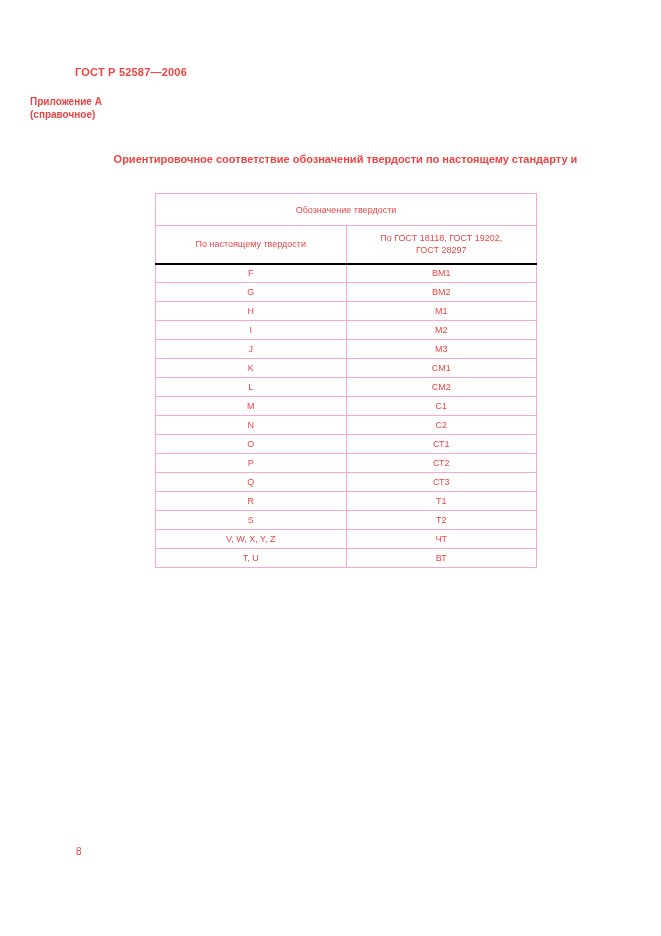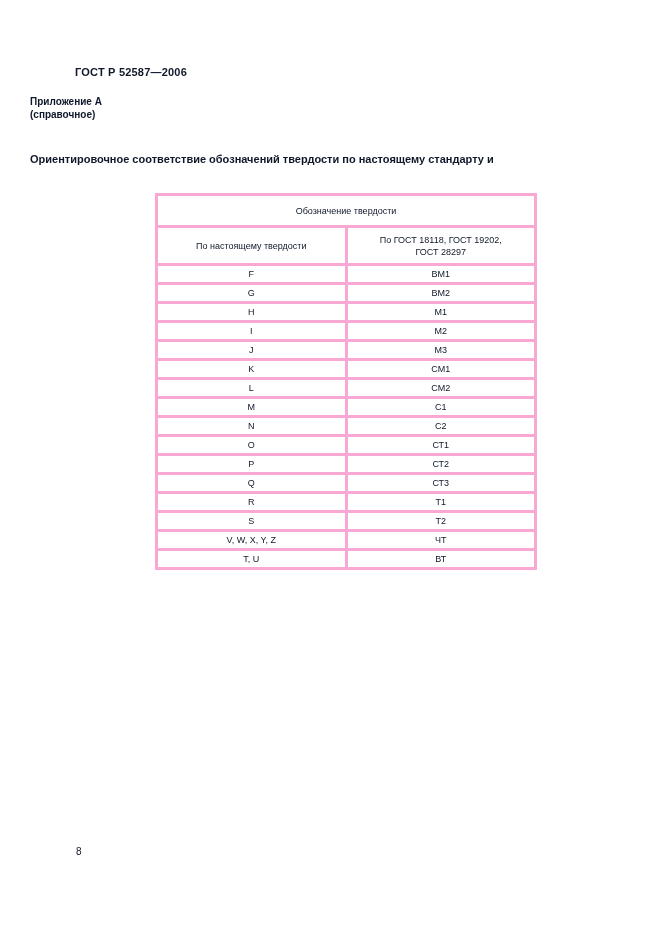--- a/index.html
+++ b/index.html
@@ -5,21 +5,21 @@
   * { margin: 0; padding: 0; box-sizing: border-box; }
   html, body { background: #888; }
   .page {
     position: relative;
     width: 661px;
     height: 936px;
     margin: 0 auto;
     background: #ffffff;
     overflow: hidden;
     font-family: "Liberation Sans", sans-serif;
-    color: #0f172a;
+    color: #ef4444;
     padding-left: 20px;
   }
   .doc-number {
     position: absolute;
     left: 75px;
     top: 66px;
     font-size: 11px;
     font-weight: bold;
     letter-spacing: 0.2px;
   }
@@ -31,36 +31,36 @@
     text-align: left;
     font-size: 10px;
     font-weight: bold;
     line-height: 13px;
   }
   .doc-title {
     position: absolute;
     top: 152px;
     left: 30px;
     width: 631px;
-    text-align: left;
+    text-align: center;
     font-size: 11px;
     font-weight: bold;
     line-height: 14px;
   }
   table.hardness-table {
     position: absolute;
     left: 155px;
     top: 193px;
     width: 382px;
     border-collapse: collapse;
     table-layout: fixed;
   }
   table.hardness-table th,
   table.hardness-table td {
-    border: 3px solid #f9a8d4;
+    border: 1px solid #f9a8d4;
     font-weight: normal;
     font-size: 9px;
     text-align: center;
     vertical-align: middle;
     line-height: 12px;
   }
   tr.caption-row th { height: 32px; }
   tr.header-row th { height: 38px; border-bottom: 2px solid #000; }
   tbody td { height: 19px; }
   .page-number {

